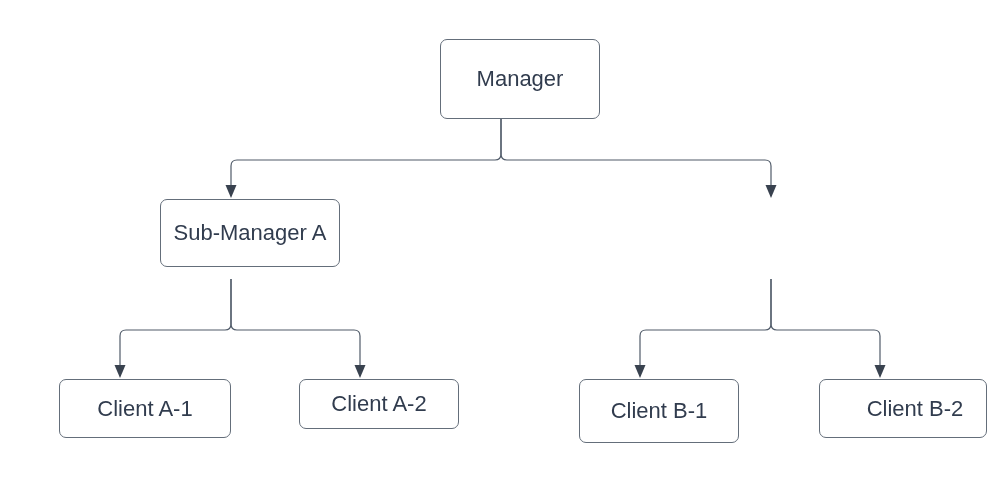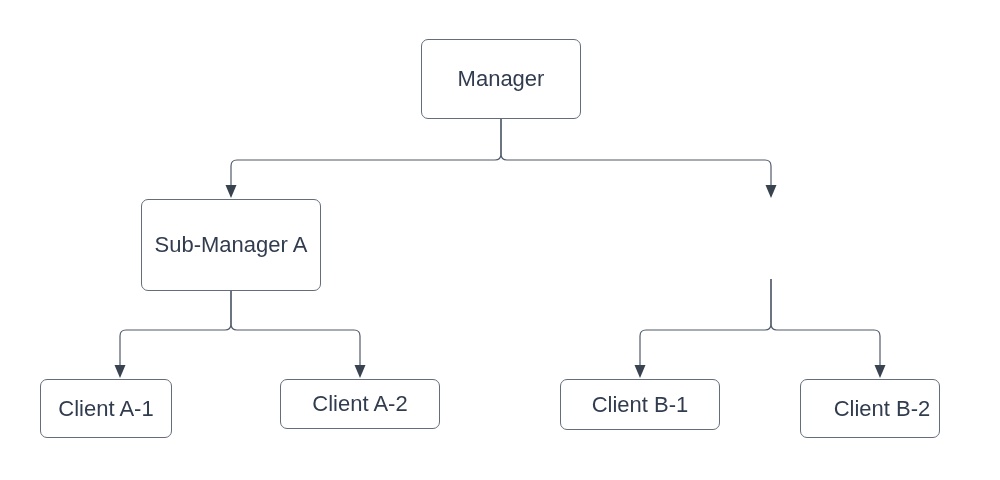--- a/index.html
+++ b/index.html
@@ -38,28 +38,29 @@
     background: var(--node-fill, #ffffff);
     border: 1px solid var(--node-border, #646e7a);
     border-radius: 7px;
     display: flex;
     align-items: center;
     justify-content: center;
     color: var(--text, #313c4e);
     font-size: 22px;
     line-height: 1;
     white-space: nowrap;
+    margin-left: 19px;
   }
   .node-manager   { left: 421px; top:  39px; width: 160px; height: 80px; }
-  .node-sub-a     { left: 141px; top: 199px; width: 180px; height: 92px; }
+  .node-sub-a     { left: 141px; top: 199px; width: 180px; height: 68px; }
   .node-sub-b     { left: 681px; top: 199px; width: 180px; height: 80px; }
-  .node-client-a1 { left:  40px; top: 379px; width: 132px; height: 59px; }
+  .node-client-a1 { left:  40px; top: 379px; width: 172px; height: 59px; }
   .node-client-a2 { left: 280px; top: 379px; width: 160px; height: 50px; }
-  .node-client-b1 { left: 560px; top: 379px; width: 160px; height: 51px; }
-  .node-client-b2 { left: 800px; top: 379px; width: 140px; height: 59px; padding-left: 24px; }
+  .node-client-b1 { left: 560px; top: 379px; width: 160px; height: 64px; }
+  .node-client-b2 { left: 800px; top: 379px; width: 168px; height: 59px; padding-left: 24px; }
 </style>
 </head>
 <body>
 
 <div class="canvas">
 
   <svg class="edges" viewBox="0 0 1000 480" xmlns="http://www.w3.org/2000/svg">
 
     <path class="edge" d="M501 119 L501 154 Q501 160 495 160 L237 160 Q231 160 231 166 L231 187"></path>
     <path class="arrowhead" d="M231 198 L225.5 185 L236.5 185 Z"></path>

